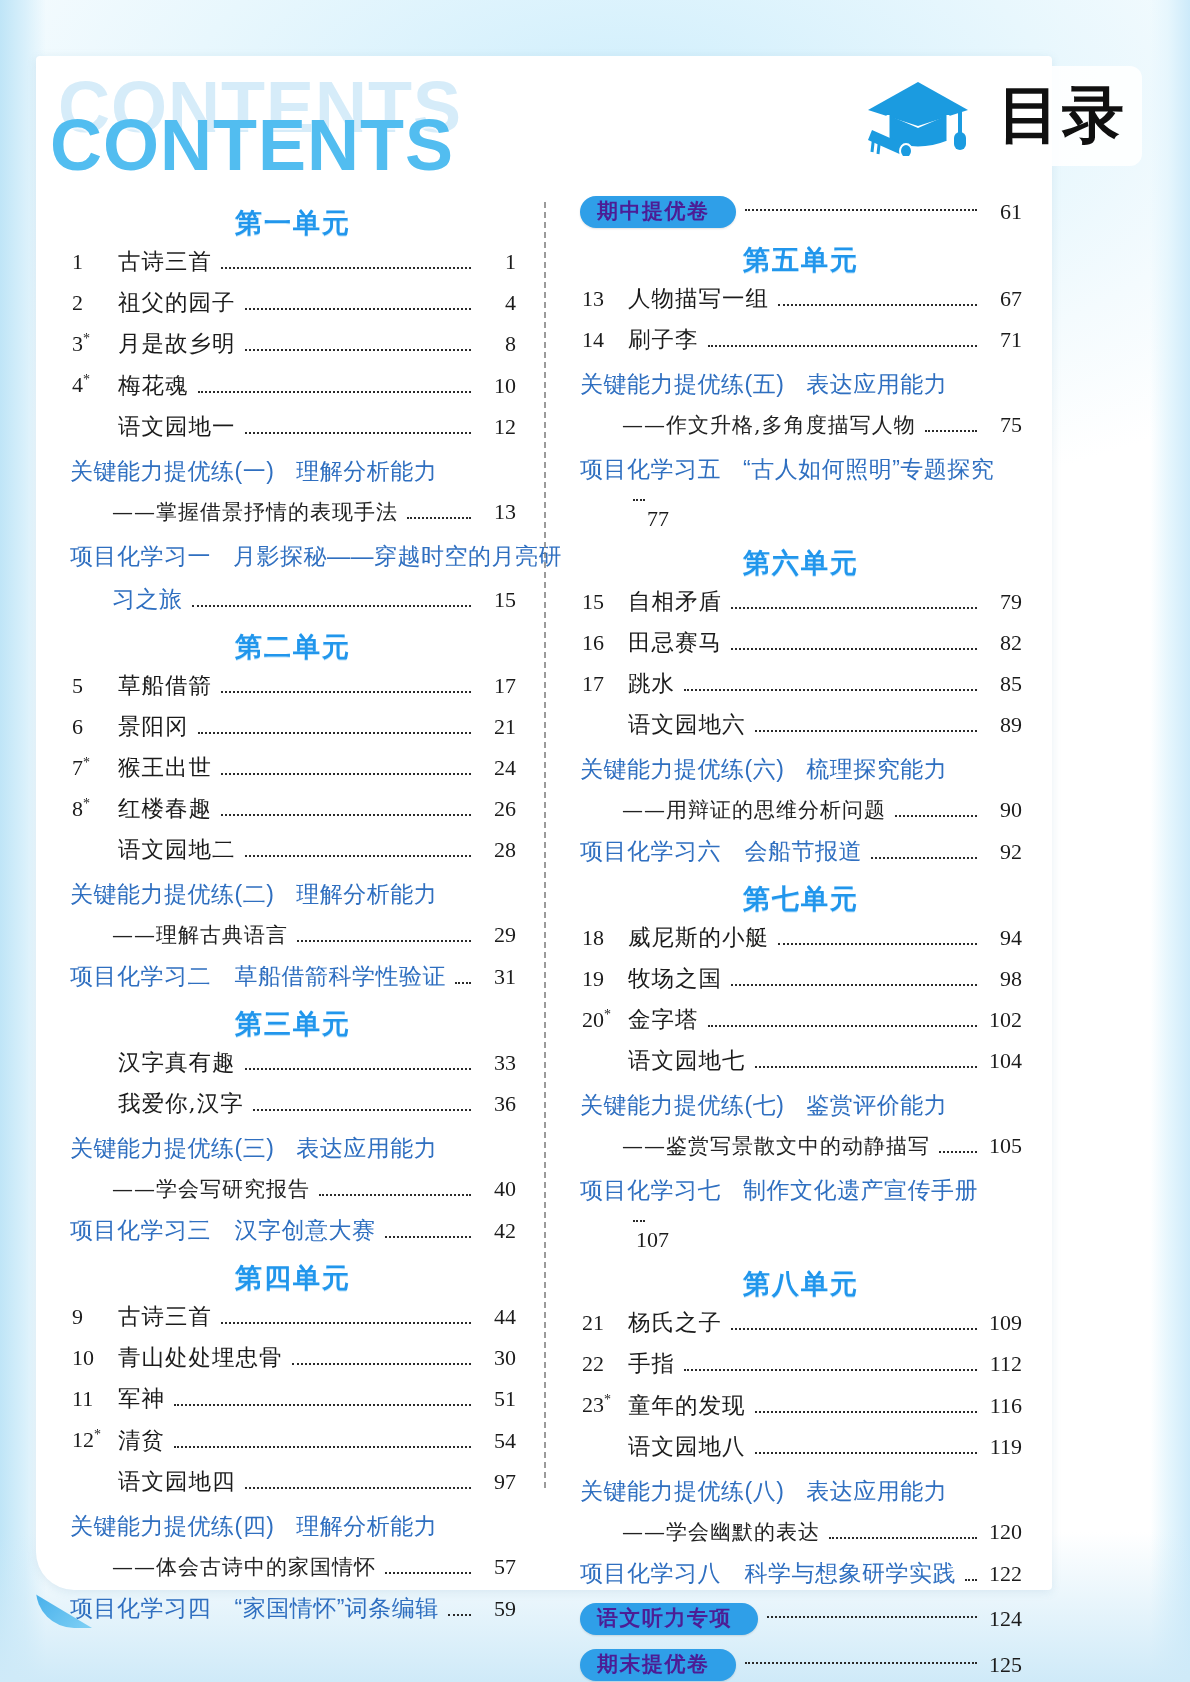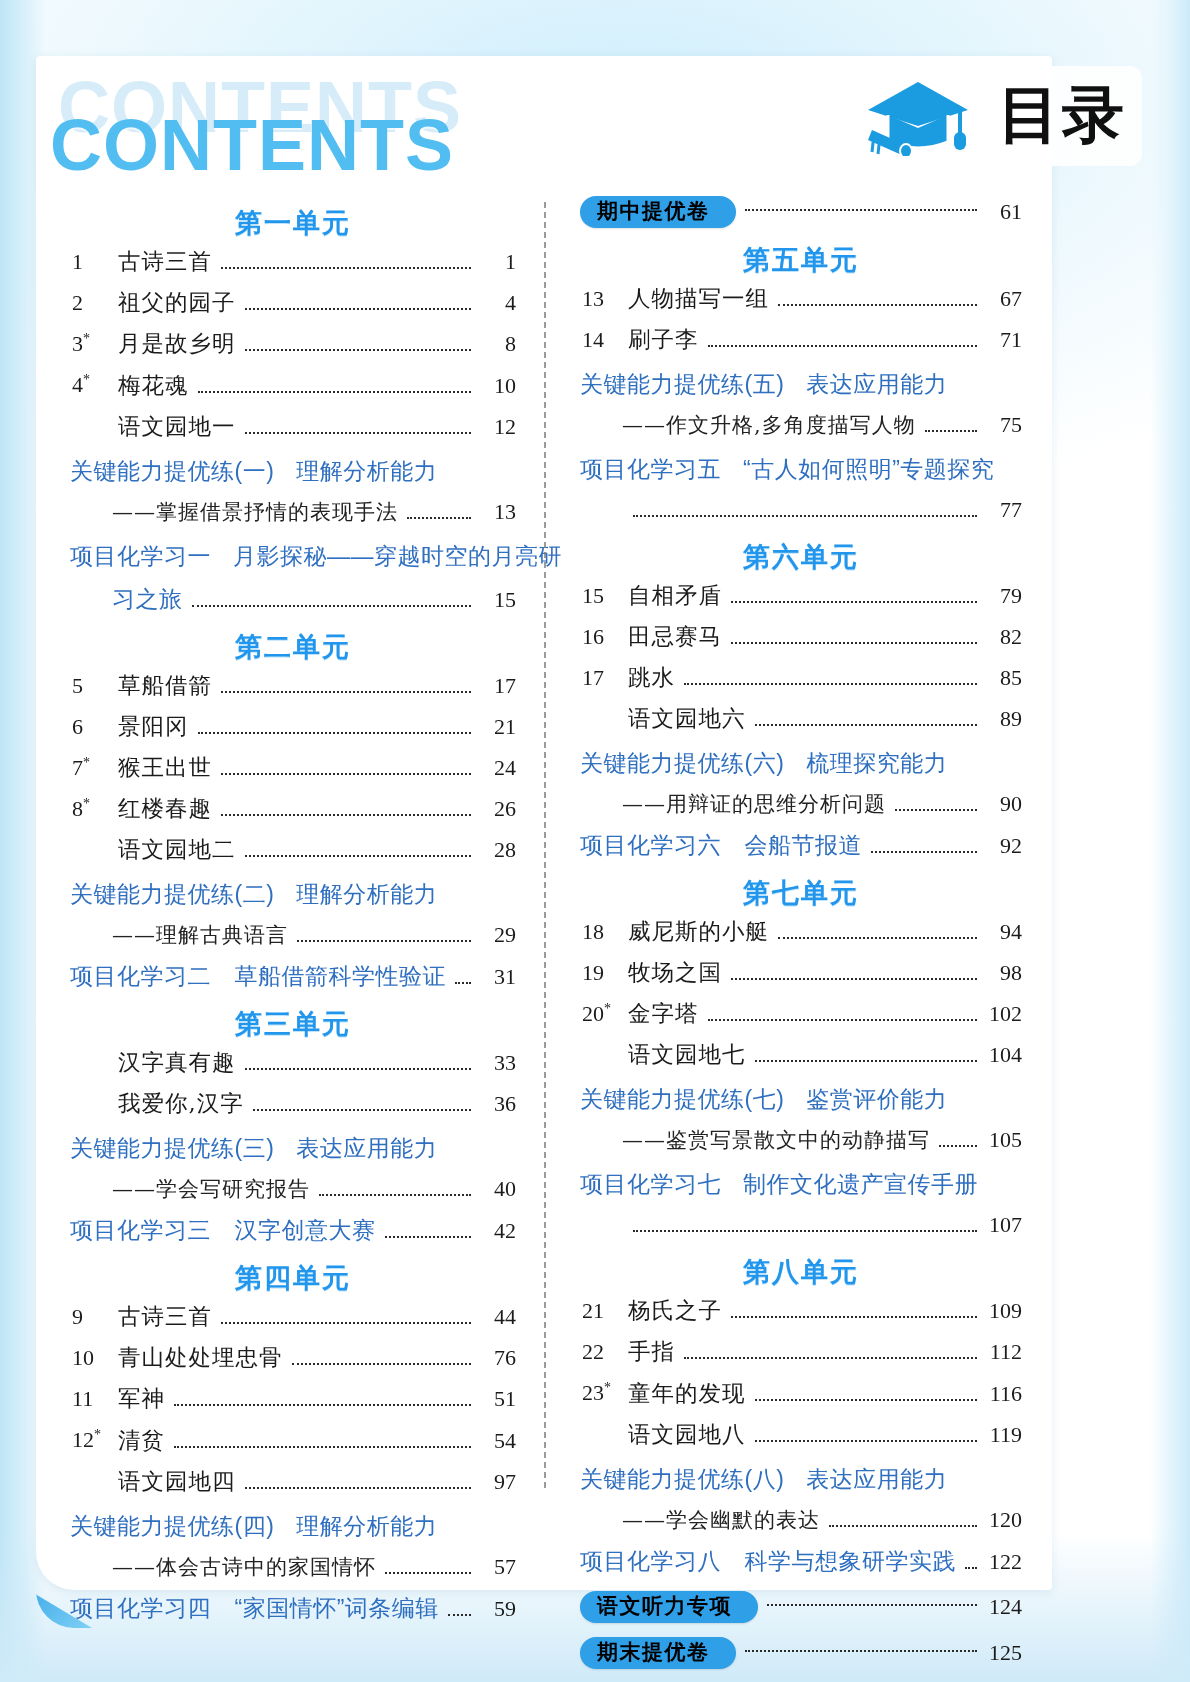--- a/index.html
+++ b/index.html
@@ -224,27 +224,27 @@
   }
   .row-blueline .title {
     font-family: "Liberation Sans", sans-serif;
     font-size: 23px;
     color: #2f6fc0;
     letter-spacing: .5px;
   }
   .row-blueline .pg { color: #1b1b1b; }
 
   
-  .row-onlydots { padding-left: 44px; }
+  .row-onlydots { padding-left: 44px; flex-direction: column; }
 
   
   .pill {
     display: inline-block;
     background: #2f9fe8;
-    color: #000000;
+    color: #4c1d95;
     font-family: "Liberation Sans", sans-serif;
     font-weight: 700;
     font-size: 21px;
     padding: 4px 26px 6px 17px;
     border-radius: 16px;
     letter-spacing: 1.5px;
     line-height: 1.05;
     box-shadow: 0 1px 2px rgba(0,0,0,.12);
   }
   .row-pill { margin-bottom: 14px; align-items: center; }
@@ -397,21 +397,21 @@
       <div class="row">
         <span class="num">9</span>
         <span class="title">古诗三首</span>
         <span class="dots"></span>
         <span class="pg">44</span>
       </div>
       <div class="row">
         <span class="num">10</span>
         <span class="title">青山处处埋忠骨</span>
         <span class="dots"></span>
-        <span class="pg">76</span>
+        <span class="pg">30</span>
       </div>
       <div class="row">
         <span class="num">11</span>
         <span class="title">军神</span>
         <span class="dots"></span>
         <span class="pg">51</span>
       </div>
       <div class="row">
         <span class="num">12<sup>*</sup></span>
         <span class="title">清贫</span>

